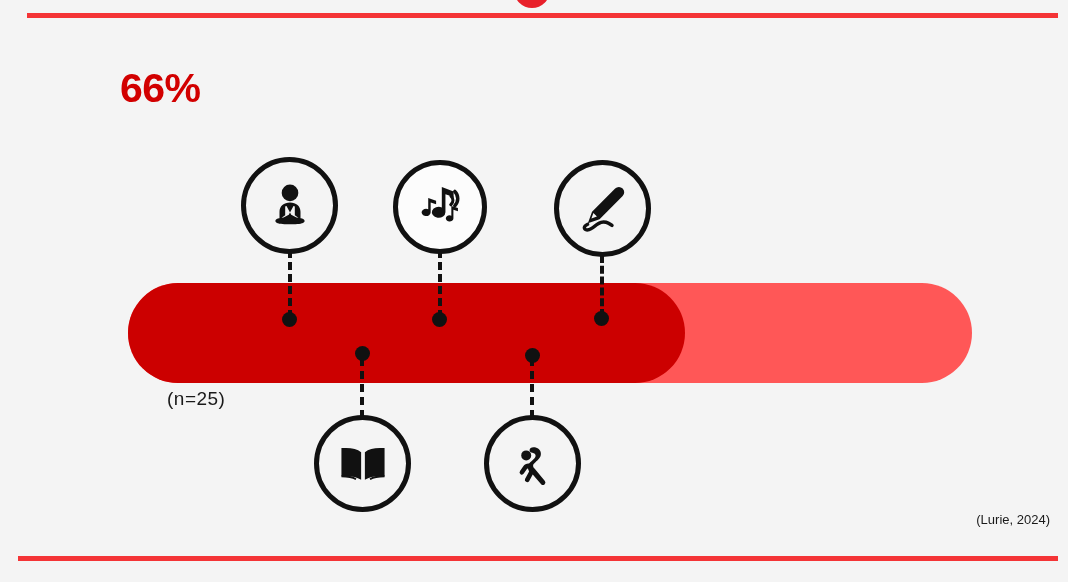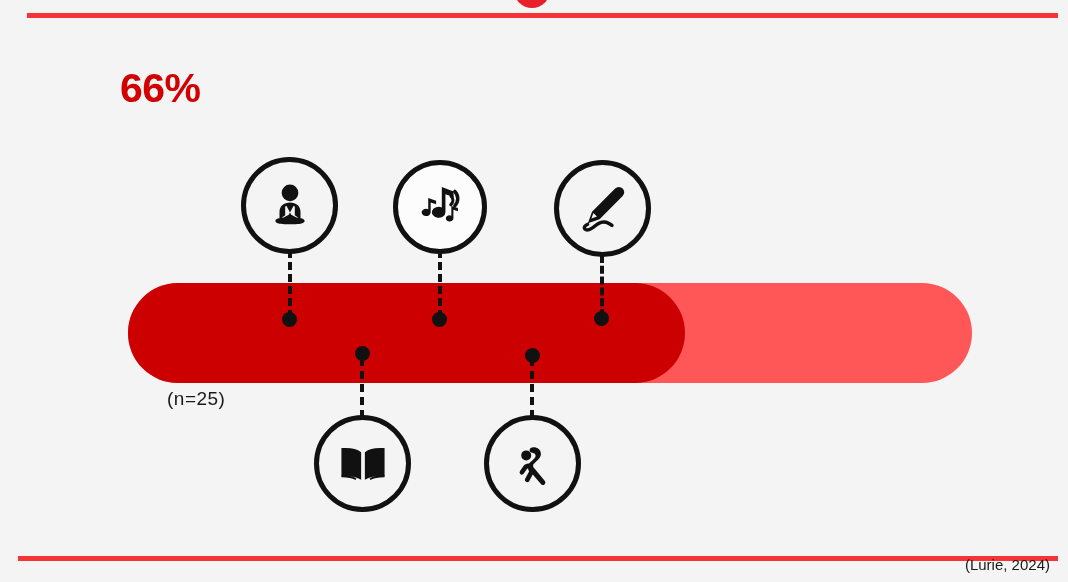--- a/index.html
+++ b/index.html
@@ -97,22 +97,22 @@
     color: #1a1a1a;
     font-family: "Liberation Sans", sans-serif;
     letter-spacing: 0.5px;
     margin-left: 12px;
   }
 
   
   .source {
     position: absolute;
     right: 18px;
-    top: 556px;
-    font-size: 15px;
+    top: 512px;
+    font-size: 13px;
     color: #1a1a1a;
   }
 
   
   .node {
     position: absolute;
   }
   .icon-circle {
     position: absolute;
     border-radius: 50%;

